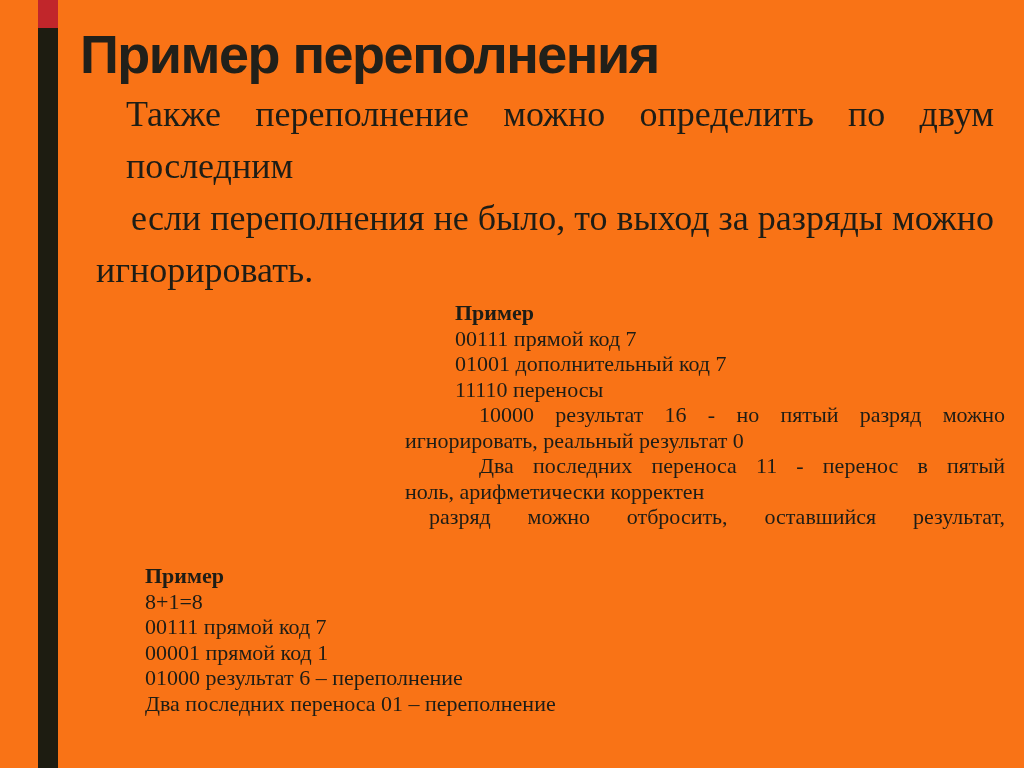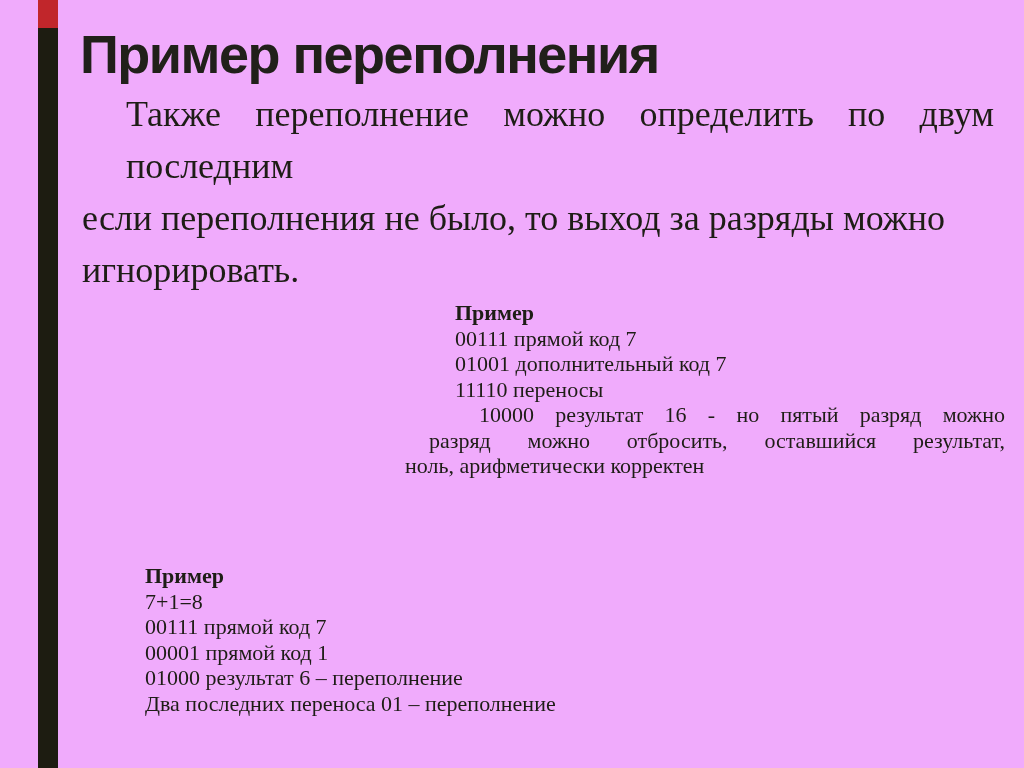--- a/index.html
+++ b/index.html
@@ -11,21 +11,21 @@
     height: 768px;
     position: relative;
     overflow: hidden;
     background: #efece3;
     font-family: "Liberation Serif", serif;
     color: #1e1d16;
   }
   .slide {
     position: absolute;
     inset: 0;
-    background: #f0abfc;
+    background: #f97316;
   }
   .accent-bar {
     position: absolute;
     left: 38px;
     top: 0;
     width: 20px;
     height: 768px;
     background: #1d1c11;
   }
   .accent-cap {
@@ -59,22 +59,23 @@
   }
   .para-line {
     text-align: justify;
     text-align-last: justify;
     white-space: normal;
   }
   .para-line.indent {
     padding-left: 44px;
   }
   .para-line.last {
-    text-align: left;
+    text-align: right;
     text-align-last: left;
+    margin-left: 14px;
   }
   .example-right {
     position: absolute;
     left: 405px;
     top: 300px;
     width: 600px;
     font-size: 22px;
     line-height: 25.5px;
   }
   .example-left {
@@ -118,26 +119,28 @@
     <div class="para-line indent">Также переполнение можно определить по двум последним</div>
     <div class="para-line last">если переполнения не было, то выход за разряды можно игнорировать.</div>
   </div>
 
   <div class="example-right">
     <div class="ex-line ex-heading ex-indent">Пример</div>
     <div class="ex-line ex-indent">00111 прямой код 7</div>
     <div class="ex-line ex-indent">01001 дополнительный код 7</div>
     <div class="ex-line ex-indent">11110 переносы</div>
     <div class="ex-line ex-just ex-indent">10000 результат 16 - но пятый разряд можно</div>
+    <div class="ex-line">игнорировать, реальный результат 0</div>
+    <div class="ex-line ex-just ex-indent">Два последних переноса 11 - перенос в пятый</div>
+    <div class="ex-line">ноль, арифметически корректен</div>
     <div class="ex-line ex-just">разряд можно отбросить, оставшийся результат,</div>
-    <div class="ex-line">ноль, арифметически корректен</div>
   </div>
 
   <div class="example-left">
     <div class="ex-line ex-heading">Пример</div>
-    <div class="ex-line">7+1=8</div>
+    <div class="ex-line">8+1=8</div>
     <div class="ex-line">00111 прямой код 7</div>
     <div class="ex-line">00001 прямой код 1</div>
     <div class="ex-line">01000 результат 6 – переполнение</div>
     <div class="ex-line">Два последних переноса 01 – переполнение</div>
   </div>
 
 </div>
 
 </body></html>

